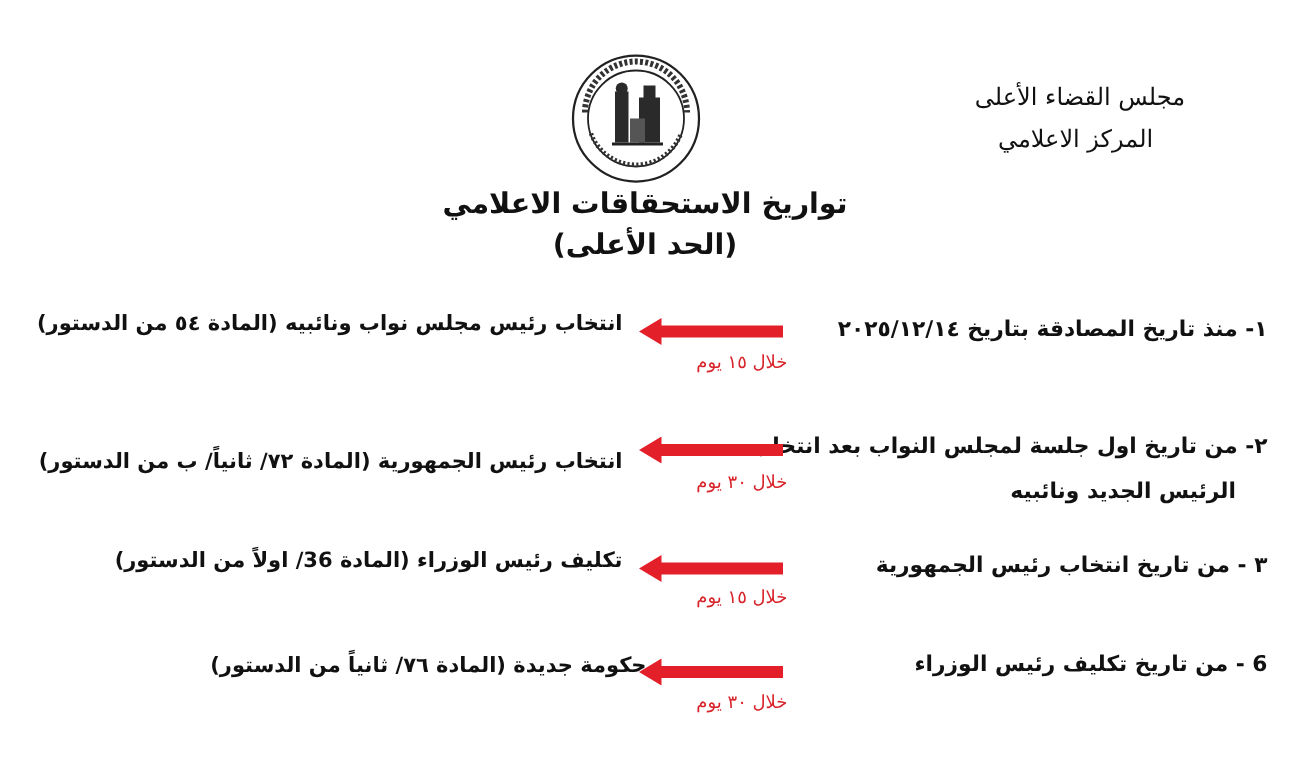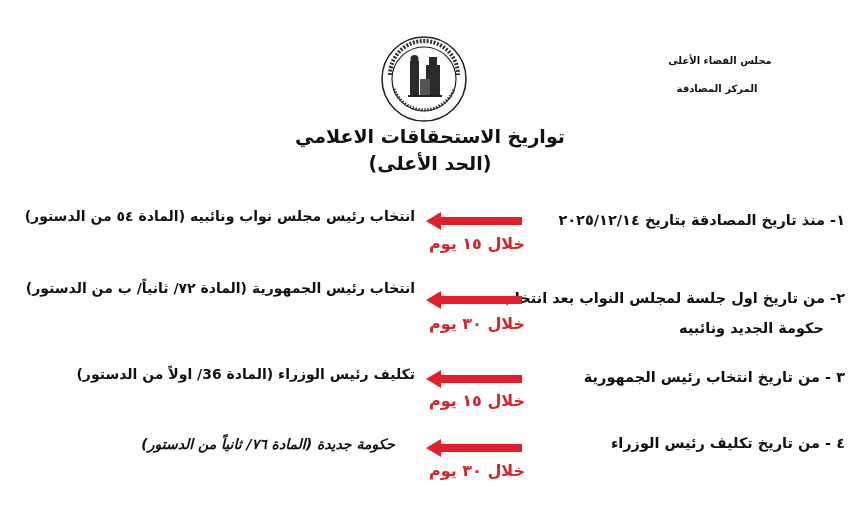--- a/index.html
+++ b/index.html
@@ -1,32 +1,32 @@
 <!DOCTYPE html>
 <html><head>
 <meta charset="utf-8">
 <style>
   html, body { margin:0; padding:0; background:#ffffff; }
   body { width:860px; height:507px; position:relative; overflow:hidden;
          font-family:"DejaVu Sans", "Liberation Sans", sans-serif; color:#111; }
   .abs { position:absolute; }
   .rtl { direction:rtl; unicode-bidi:embed; white-space:nowrap; }
-  .org { font-weight:bold; font-size:10px; text-align:center; }
+  .org { font-weight:normal; font-size:16px; text-align:center; }
   .title { font-weight:bold; font-size:19px; text-align:center; width:400px; }
   .src { font-weight:bold; font-size:14.5px; text-align:left; line-height:28px; }
   .dst { font-weight:bold; font-size:14px; text-align:right; }
-  .dur { font-weight:bold; font-size:16px; color:#d8232a; text-align:left; }
+  .dur { font-weight:normal; font-size:12px; color:#d8232a; text-align:left; }
   .arrow { position:absolute; width:96px; height:18px; }
   .logo { position:absolute; left:380px; top:35px; width:88px; height:88px; }
 </style>
 </head>
 <body>
 
 <div class="abs rtl org" style="right:40px; top:55px; width:200px;">مجلس القضاء الأعلى</div>
-<div class="abs rtl org" style="right:68px; top:83px; width:150px;">المركز المصادقة</div>
+<div class="abs rtl org" style="right:68px; top:83px; width:150px;">المركز الاعلامي</div>
 
 <div class="logo">
   <svg width="88" height="88" viewBox="0 0 88 88">
     <circle cx="44" cy="44" r="42" fill="none" stroke="#222" stroke-width="1.5"></circle>
     <circle cx="44" cy="44" r="32" fill="none" stroke="#222" stroke-width="1.2"></circle>
     <path d="M10 40 A34 34 0 0 1 78 40" fill="none" stroke="#333" stroke-width="4" stroke-dasharray="2 1.5"></path>
     <path d="M14 54 A32 32 0 0 0 74 54" fill="none" stroke="#333" stroke-width="3" stroke-dasharray="1.5 1.5"></path>
     <rect x="30" y="26" width="9" height="34" fill="#2a2a2a"></rect>
     <circle cx="34.5" cy="24" r="4" fill="#2a2a2a"></circle>
     <rect x="46" y="30" width="14" height="30" fill="#2a2a2a"></rect>
@@ -43,38 +43,38 @@
   <div class="abs rtl src" style="right:15px; top:206px;">١- منذ تاريخ المصادقة بتاريخ ٢٠٢٥/١٢/١٤</div>
   <svg class="arrow" style="left:426px; top:212px;" viewBox="0 0 96 18">
     <polygon points="0,9 15,0 15,5 96,5 96,13 15,13 15,18" fill="#e3202a"></polygon>
   </svg>
   <div class="abs rtl dst" style="right:445px; top:208px;">انتخاب رئيس مجلس نواب ونائبيه (المادة ٥٤ من الدستور)</div>
   <div class="abs rtl dur" style="right:335px; top:234px;">خلال ١٥ يوم</div>
 </div>
 
 <div>
   <div class="abs rtl src" style="right:15px; top:284px;">٢- من تاريخ اول جلسة لمجلس النواب بعد انتخاب</div>
-  <div class="abs rtl src" style="right:36px; top:314px;">حكومة الجديد ونائبيه</div>
+  <div class="abs rtl src" style="right:36px; top:314px;">الرئيس الجديد ونائبيه</div>
   <svg class="arrow" style="left:426px; top:291px;" viewBox="0 0 96 18">
     <polygon points="0,9 15,0 15,5 96,5 96,13 15,13 15,18" fill="#e3202a"></polygon>
   </svg>
-  <div class="abs rtl dst" style="right:445px; top:280px;">انتخاب رئيس الجمهورية (المادة ٧٢/ ثانياً/ ب من الدستور)</div>
+  <div class="abs rtl dst" style="right:445px; top:300px;">انتخاب رئيس الجمهورية (المادة ٧٢/ ثانياً/ ب من الدستور)</div>
 
   <div class="abs rtl dur" style="right:335px; top:314px;">خلال ٣٠ يوم</div>
 </div>
 
 <div>
   <div class="abs rtl src" style="right:15px; top:363px;margin-left:48px;">٣ - من تاريخ انتخاب رئيس الجمهورية</div>
   <svg class="arrow" style="left:426px; top:370px;" viewBox="0 0 96 18">
     <polygon points="0,9 15,0 15,5 96,5 96,13 15,13 15,18" fill="#e3202a"></polygon>
   </svg>
   <div class="abs rtl dst" style="right:445px; top:366px;">تكليف رئيس الوزراء (المادة 36/ اولاً من الدستور)</div>
   <div class="abs rtl dur" style="right:335px; top:391px;">خلال ١٥ يوم</div>
 </div>
 
 <div>
-  <div class="abs rtl src" style="right:15px; top:429px;">٤ - من تاريخ تكليف رئيس الوزراء</div>
+  <div class="abs rtl src" style="right:15px; top:429px;">6 - من تاريخ تكليف رئيس الوزراء</div>
   <svg class="arrow" style="left:426px; top:439px;" viewBox="0 0 96 18">
     <polygon points="0,9 15,0 15,5 96,5 96,13 15,13 15,18" fill="#e3202a"></polygon>
   </svg>
-  <div class="abs rtl dst" style="right:465px; top:436px;font-style:italic;">حكومة جديدة (المادة ٧٦/ ثانياً من الدستور)</div>
+  <div class="abs rtl dst" style="right:429px; top:436px;">حكومة جديدة (المادة ٧٦/ ثانياً من الدستور)</div>
   <div class="abs rtl dur" style="right:335px; top:461px;">خلال ٣٠ يوم</div>
 </div>
 
 </body></html>

